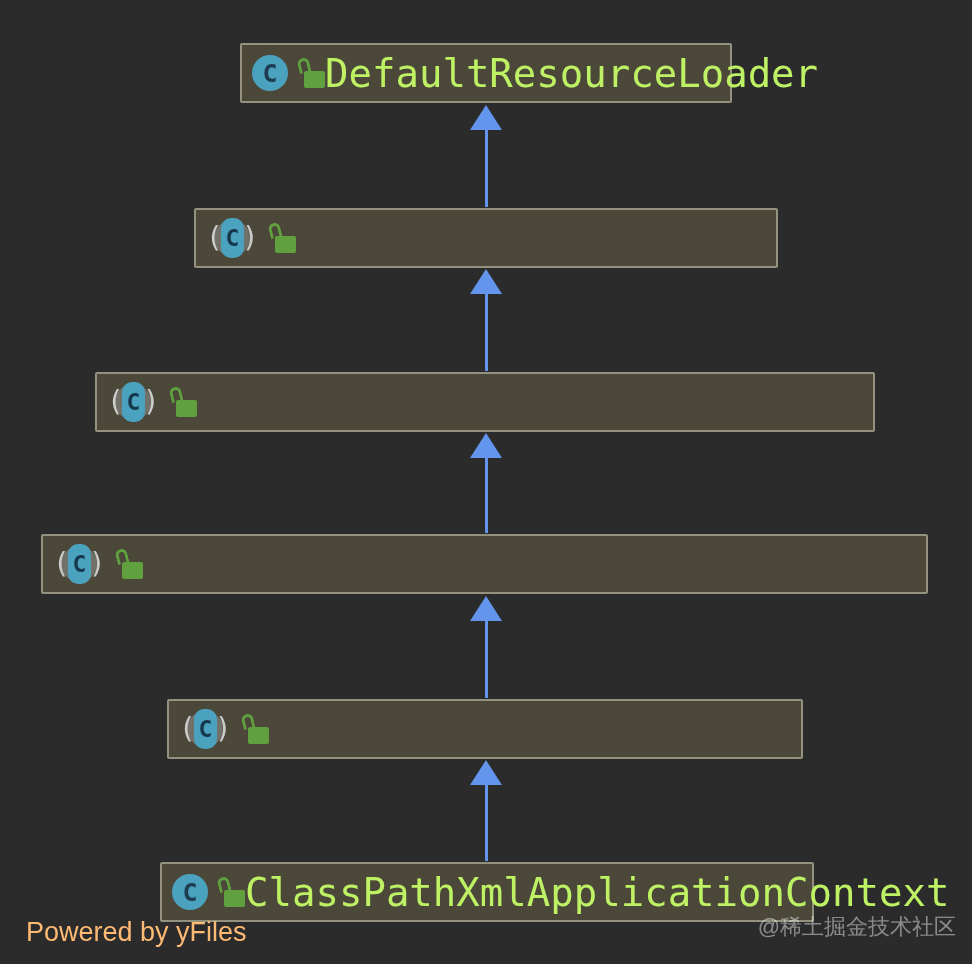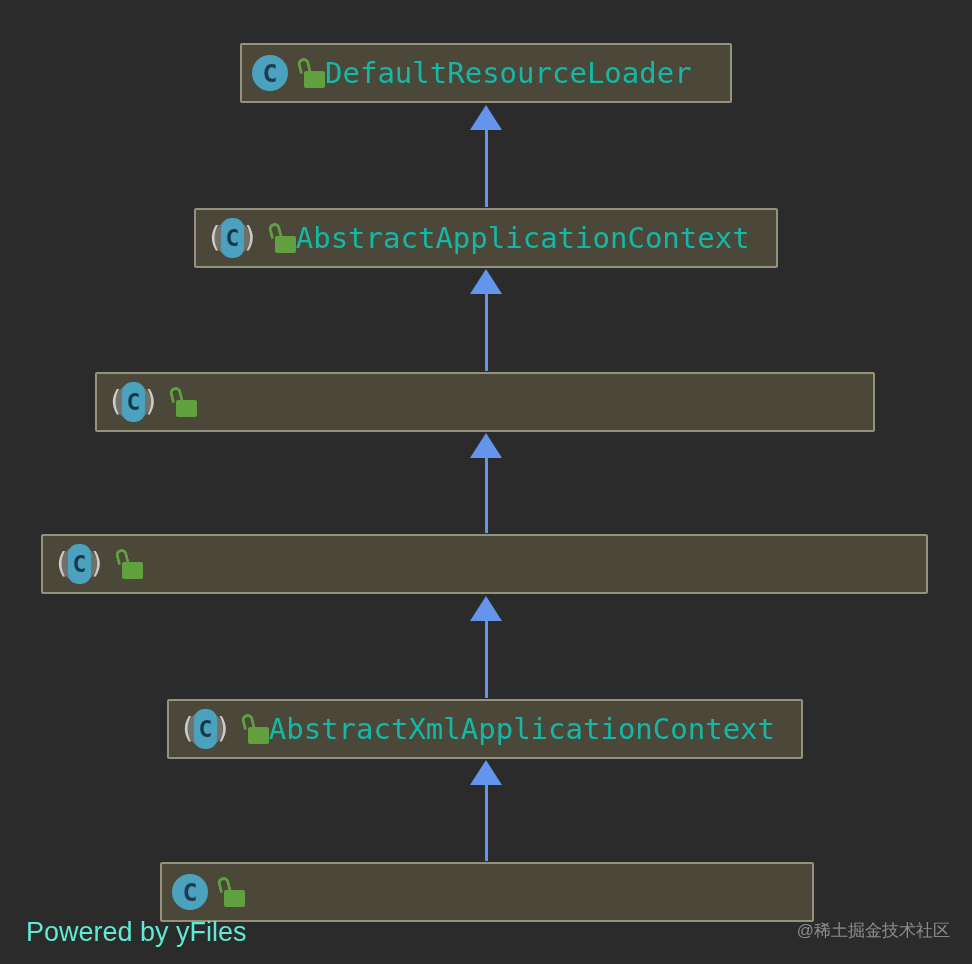--- a/index.html
+++ b/index.html
@@ -29,22 +29,22 @@
   .n1 { left: 194px; top: 208px; width: 584px; }
   .n2 { left: 95px;  top: 372px; width: 780px; }
   .n3 { left: 41px;  top: 534px; width: 887px; }
   .n4 { left: 167px; top: 699px; width: 636px; }
   .n5 { left: 160px; top: 862px; width: 654px; }
 
   .icons { display: flex; align-items: center; gap: 10px; flex: none; }
 
   .label {
     flex: 1;
-    font-size: 29px;
-    color: #14b8a6;
+    font-size: 39px;
+    color: #bef264;
     white-space: nowrap;
     line-height: 1;
   }
 
   
   .cls-icon {
     width: 36px; height: 36px;
     border-radius: 50%;
     background: #4aa2bf;
     color: #1d3c50;
@@ -129,27 +129,27 @@
     flex: none;
   }
   .arrow .shaft { width: 3px; flex: 1; background: #6495ed; }
 
   
   .powered {
     position: absolute;
     left: 26px; bottom: 16px;
     font-family: "Liberation Sans", sans-serif;
     font-size: 27px;
-    color: #5eead4;
+    color: #fdba74;
   }
   .watermark {
     position: absolute;
-    right: 22px; bottom: 22px;
+    right: 16px; bottom: 22px;
     font-family: "Liberation Sans", sans-serif;
-    font-size: 17px;
+    font-size: 22px;
     color: rgba(255, 255, 255, 0.45);
   }
 </style>
 </head>
 <body>
 
 <div id="canvas">
 
   <div class="node n0">
     <span class="icons">
@@ -161,21 +161,20 @@
 
   <div class="node n1">
     <span class="icons">
       <span class="abs-icon">
         <span class="paren">(</span>
         <span class="pill">C</span>
         <span class="paren">)</span>
       </span>
       <span class="lock-icon"></span>
     </span>
-    <span class="label">AbstractApplicationContext</span>
   </div>
 
   <div class="node n2">
     <span class="icons">
       <span class="abs-icon">
         <span class="paren">(</span>
         <span class="pill">C</span>
         <span class="paren">)</span>
       </span>
       <span class="lock-icon"></span>
@@ -195,28 +194,28 @@
 
   <div class="node n4">
     <span class="icons">
       <span class="abs-icon">
         <span class="paren">(</span>
         <span class="pill">C</span>
         <span class="paren">)</span>
       </span>
       <span class="lock-icon"></span>
     </span>
-    <span class="label">AbstractXmlApplicationContext</span>
   </div>
 
   <div class="node n5">
     <span class="icons">
       <span class="cls-icon">C</span>
       <span class="lock-icon"></span>
     </span>
+    <span class="label">ClassPathXmlApplicationContext</span>
   </div>
 
   <div class="arrow a0">
     <span class="head"></span>
     <span class="shaft"></span>
   </div>
   <div class="arrow a1">
     <span class="head"></span>
     <span class="shaft"></span>
   </div>

